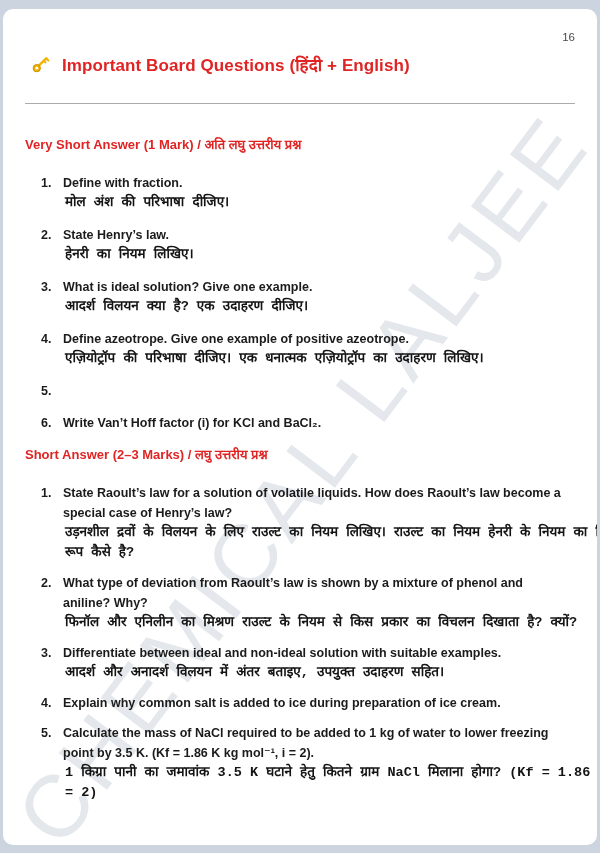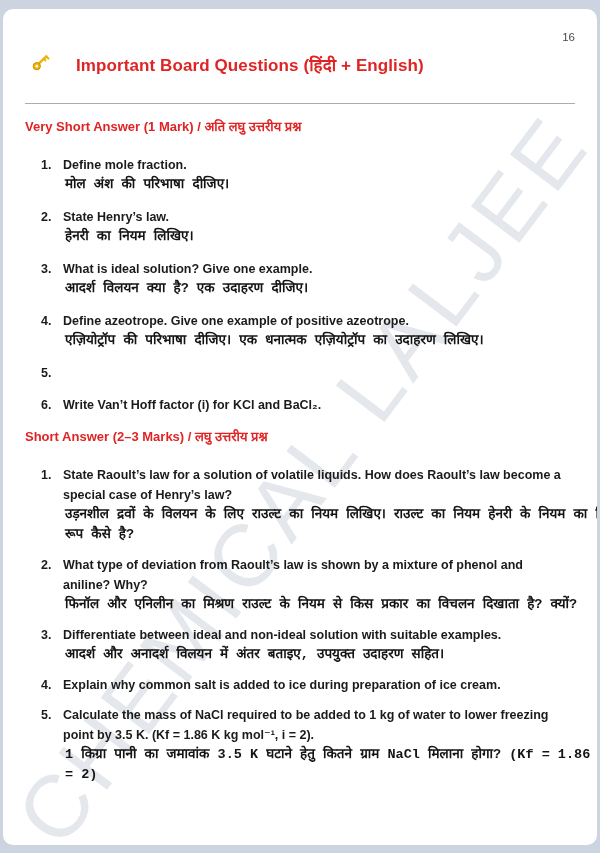--- a/index.html
+++ b/index.html
@@ -43,40 +43,41 @@
     color: #4a4a4a;
     z-index: 2;
   }
   .content {
     position: relative;
     z-index: 1;
     padding: 20px 22px 0 22px;
   }
   .title-row {
     display: flex;
-    gap: 26px;
+    align-items: center;
+    gap: 12px;
     margin: 24px 0 0 6px;
   }
   .key-icon { width: 19px; height: 19px; flex: none; }
   .title {
     color: #e02424;
     font-size: 17px;
     font-weight: bold;
     letter-spacing: 0.1px;
   }
   .divider {
     border: none;
     border-top: 1.5px solid #ababab;
     margin: 27px 0 0 0;
   }
   .section-heading {
     color: #e02424;
     font-weight: bold;
     font-size: 13px;
-    margin-top: 13px;
+    margin-top: 31px;
   }
   .section--sa .section-heading { margin-top: 7px; }
   .questions { margin: 20px 0 0 16px; }
   .q { display: flex; margin-bottom: 12px; }
   .section--sa .q { margin-bottom: 10px; }
   .num {
     flex: none;
     width: 22px;
     font-weight: bold;
     font-size: 12.5px;
@@ -125,21 +126,21 @@
 
     <hr class="divider">
 
     <div class="section">
       <div class="section-heading">Very Short Answer (1 Mark) / अति लघु उत्तरीय प्रश्न</div>
       <div class="questions">
 
         <div class="q">
           <span class="num">1.</span>
           <div class="lines">
-            <div class="en">Define mole fraction.</div>
+            <div class="en">Define with fraction.</div>
             <div class="hi">मोल अंश की परिभाषा दीजिए।</div>
           </div>
         </div>
 
         <div class="q">
           <span class="num">2.</span>
           <div class="lines">
             <div class="en">State Henry’s law.</div>
             <div class="hi">हेनरी का नियम लिखिए।</div>
           </div>

